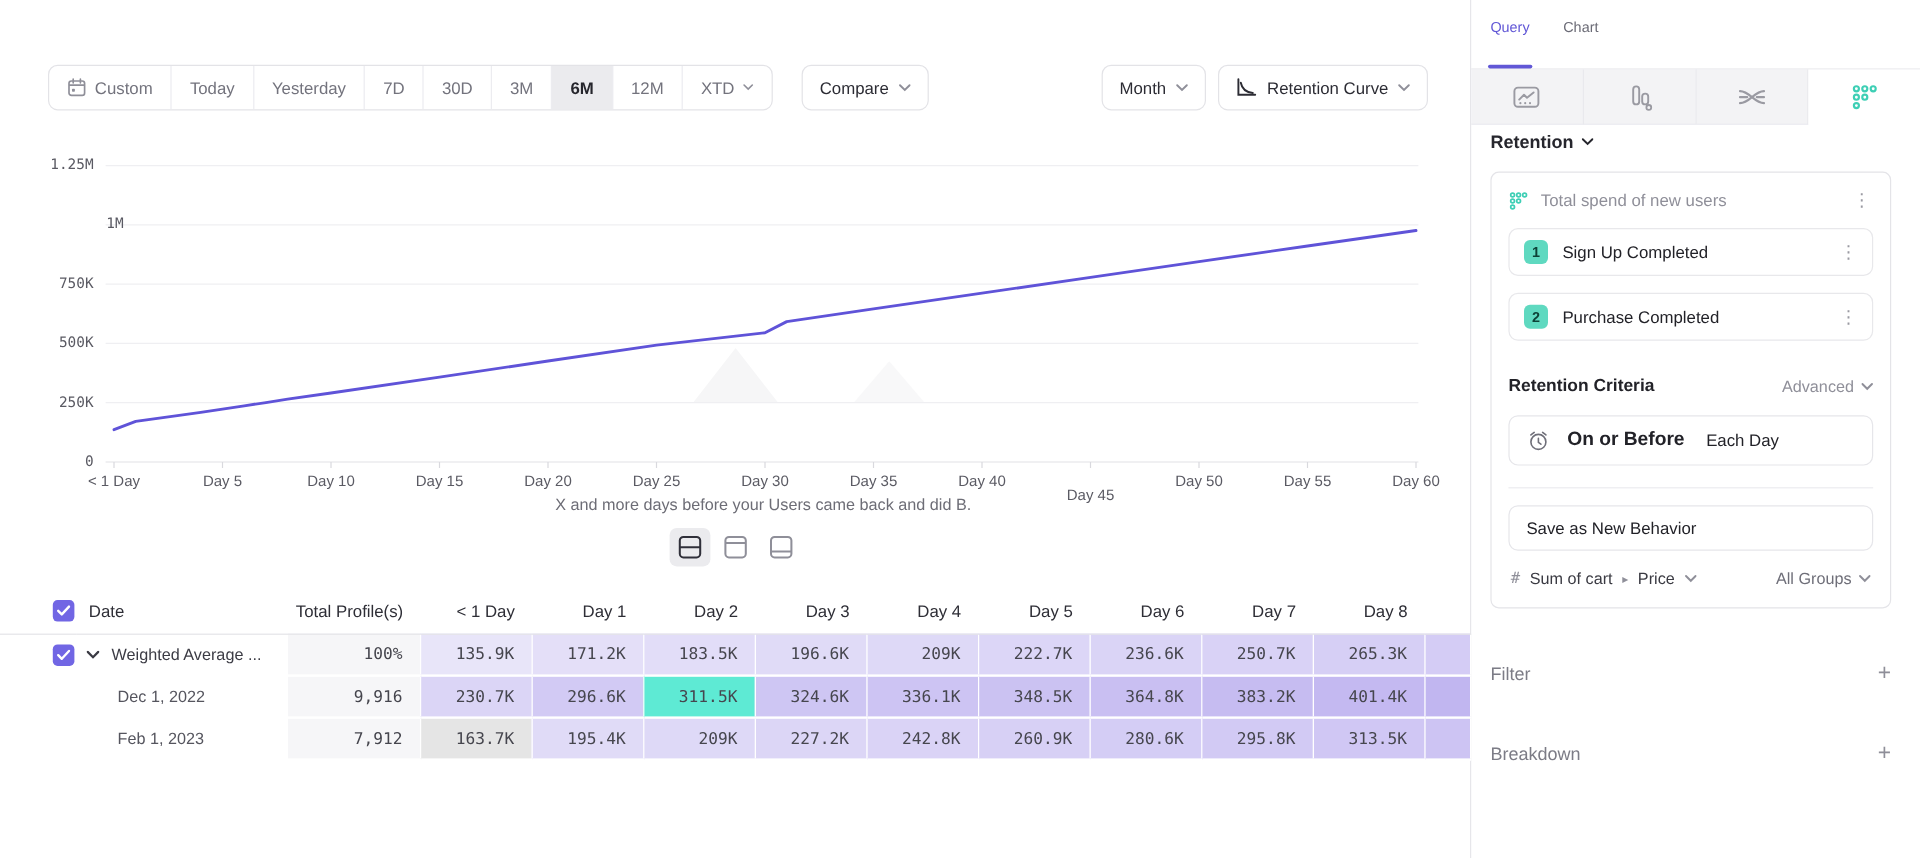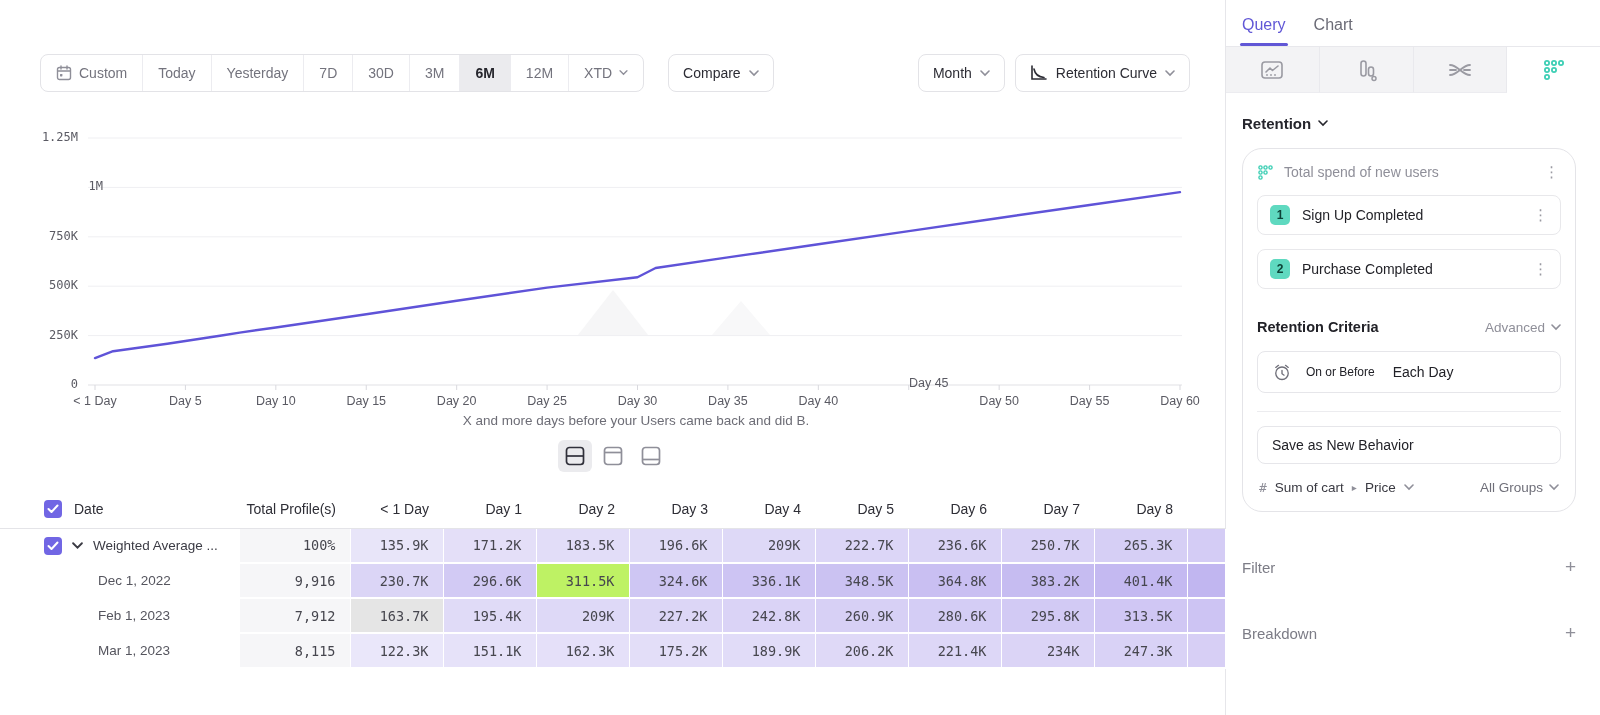--- a/index.html
+++ b/index.html
@@ -51,46 +51,46 @@
   td.datecell { font-size:14px; color:#55555e; }
   td.datecell.parent { color:#3b3b44; }
   .cb { width:18px; height:18px; border-radius:4px; background:#7166e4; display:inline-flex;
     align-items:center; justify-content:center; margin-left:44px; cursor:pointer; }
   .row-label { display:flex; align-items:center; gap:10px; padding-left:8px; }
   .row-label .chev { color:#3b3b44; cursor:pointer; }
   .indent { padding-left:34px; }
 
   
   .tabs { display:flex; gap:28px; padding:16px 0 0 16px; border-bottom:1px solid #e8e8ec; }
-  .tab { font-size:16px; padding-bottom:12px; color:#6b6b76; position:relative; cursor:pointer; font-weight:500; }
+  .tab { font-size:12px; padding-bottom:27px; color:#6b6b76; position:relative; cursor:pointer; font-weight:500; }
   .tab.active { color:#6157d6; }
   .tab.active::after { content:""; position:absolute; left:-2px; right:-2px; bottom:0; height:3px;
     border-radius:2px; background:#6157d6; }
   .views { display:flex; height:46px; }
   .view { flex:1; display:flex; align-items:center; justify-content:center; background:#f3f3f5;
     border-right:1px solid #e9e9ed; border-bottom:1px solid #ececf0; cursor:pointer; }
   .view:last-child { background:#fff; border-right:none; border-bottom:none; }
   .sb-body { padding:0 24px 0 16px; }
-  .ret-head { display:flex; align-items:center; gap:7px; margin-top:22px; font-size:15px;
+  .ret-head { display:flex; align-items:center; gap:7px; margin-top:6px; font-size:15px;
     font-weight:bold; color:#26262d; cursor:pointer; }
-  .card { margin-top:16px; border:1px solid #e4e4e8; border-radius:20px; padding:14px 14px 16px 14px; }
+  .card { margin-top:16px; border:1px solid #e4e4e8; border-radius:7px; padding:14px 14px 16px 14px; }
   .bhv-head { display:flex; align-items:center; gap:10px; }
   .bhv-title { flex:1; font-size:14px; color:#8f8f99; }
   .kebab { color:#9a9aa2; font-size:15px; cursor:pointer; padding:0 2px; }
   .step { display:flex; align-items:center; gap:12px; margin-top:14px; border:1px solid #e8e8eb;
     border-radius:8px; height:40px; padding:0 10px 0 12px; background:#fff; cursor:pointer; }
   .badge { width:20px; height:20px; border-radius:5px; background:#5fd9c0; color:#0d4237;
     font-size:12px; font-weight:bold; display:flex; align-items:center; justify-content:center; }
   .step-label { flex:1; font-size:14px; font-weight:500; color:#222228; }
   .crit-row { display:flex; align-items:center; margin-top:30px; }
   .crit-label { flex:1; font-size:14.5px; font-weight:bold; color:#222228; }
   .crit-mode { display:flex; align-items:center; gap:6px; font-size:13.5px; color:#8f8f99; cursor:pointer; }
   .timing { display:flex; align-items:center; gap:14px; margin-top:16px; border:1px solid #e6e6ea;
     border-radius:8px; height:42px; padding:0 14px; cursor:pointer; }
-  .timing .cond { font-size:12px; font-weight:normal; color:#222228; }
+  .timing .cond { font-size:16px; font-weight:bold; color:#222228; }
   .timing .freq { font-size:14px; font-weight:500; color:#222228; margin-left:4px; }
   .hr { height:1px; background:#ececef; margin-top:18px; }
   .save-btn { margin-top:14px; border:1px solid #e6e6ea; border-radius:8px; height:38px;
     display:flex; align-items:center; padding:0 14px; font-size:14px; font-weight:500; color:#222228;
     background:#fff; cursor:pointer; }
   .measure { display:flex; align-items:center; margin-top:16px; padding:0 2px; }
   .m-left { display:flex; align-items:center; gap:8px; font-size:13.5px; color:#3a3a42; cursor:pointer; }
   .m-hash { color:#8f8f99; font-family:"DejaVu Sans Mono",monospace; font-size:13px; }
   .m-arrow { color:#8f8f99; font-size:10px; }
   .m-right { margin-left:auto; display:flex; align-items:center; gap:6px; font-size:13.5px;
@@ -220,21 +220,21 @@
       <div id="xlabels">
           <div class="xlab" style="left: 95px; top: 290px;">&lt; 1 Day</div>
           <div class="xlab" style="left: 185.417px; top: 290px;">Day 5</div>
           <div class="xlab" style="left: 275.833px; top: 290px;">Day 10</div>
           <div class="xlab" style="left: 366.25px; top: 290px;">Day 15</div>
           <div class="xlab" style="left: 456.667px; top: 290px;">Day 20</div>
           <div class="xlab" style="left: 547.083px; top: 290px;">Day 25</div>
           <div class="xlab" style="left: 637.5px; top: 290px;">Day 30</div>
           <div class="xlab" style="left: 727.917px; top: 290px;">Day 35</div>
           <div class="xlab" style="left: 818.333px; top: 290px;">Day 40</div>
-          <div class="xlab" style="left: 908.75px; top: 272px; margin-left: 20px;">Day 45</div>
+          <div class="xlab" style="left: 908.75px; top: 302px;">Day 45</div>
           <div class="xlab" style="left: 999.167px; top: 290px;">Day 50</div>
           <div class="xlab" style="left: 1089.58px; top: 290px;">Day 55</div>
           <div class="xlab" style="left: 1180px; top: 290px;">Day 60</div>
         </div>
       <div class="axis-title">X and more days before your Users came back and did B.</div>
     </div>
 
     <div class="toggles">
       <button class="tgl active">
         <svg width="22" height="22" viewBox="0 0 22 22">
@@ -321,21 +321,21 @@
             <td class="num" style="background:rgb(212,204,245)"></td>
           </tr>
           <tr>
             <td></td>
             <td class="datecell">
               <span class="indent" style="display:block">Dec 1, 2022</span>
             </td>
             <td class="num prof">9,916</td>
             <td class="num" style="background:rgb(219,213,246)">230.7K</td>
             <td class="num" style="background:rgb(210,202,244)">296.6K</td>
-            <td class="num" style="background:#bef264">311.5K</td>
+            <td class="num" style="background:#5eead4">311.5K</td>
             <td class="num" style="background:rgb(206,198,243)">324.6K</td>
             <td class="num" style="background:rgb(205,196,243)">336.1K</td>
             <td class="num" style="background:rgb(203,194,242)">348.5K</td>
             <td class="num" style="background:rgb(201,191,242)">364.8K</td>
             <td class="num" style="background:rgb(198,188,241)">383.2K</td>
             <td class="num" style="background:rgb(196,185,241)">401.4K</td>
             <td class="num" style="background:rgb(193,182,240)"></td>
           </tr>
           <tr>
             <td></td>
@@ -347,37 +347,20 @@
             <td class="num" style="background:rgb(224,219,247)">195.4K</td>
             <td class="num" style="background:rgb(222,217,247)">209K</td>
             <td class="num" style="background:rgb(220,214,246)">227.2K</td>
             <td class="num" style="background:rgb(218,211,246)">242.8K</td>
             <td class="num" style="background:rgb(215,208,245)">260.9K</td>
             <td class="num" style="background:rgb(212,205,245)">280.6K</td>
             <td class="num" style="background:rgb(210,202,244)">295.8K</td>
             <td class="num" style="background:rgb(208,199,244)">313.5K</td>
             <td class="num" style="background:rgb(205,196,243)"></td>
           </tr>
-          <tr>
-            <td></td>
-            <td class="datecell">
-              <span class="indent" style="display:block">Mar 1, 2023</span>
-            </td>
-            <td class="num prof">8,115</td>
-            <td class="num" style="background:rgb(234,231,250)">122.3K</td>
-            <td class="num" style="background:rgb(230,226,249)">151.1K</td>
-            <td class="num" style="background:rgb(229,224,249)">162.3K</td>
-            <td class="num" style="background:rgb(227,222,248)">175.2K</td>
-            <td class="num" style="background:rgb(225,220,248)">189.9K</td>
-            <td class="num" style="background:rgb(223,217,247)">206.2K</td>
-            <td class="num" style="background:rgb(221,215,247)">221.4K</td>
-            <td class="num" style="background:rgb(219,212,246)">234K</td>
-            <td class="num" style="background:rgb(217,210,246)">247.3K</td>
-            <td class="num" style="background:rgb(215,207,245)"></td>
-          </tr>
         </tbody>
       </table>
   </div>
 
   <div class="sidebar">
 
     <div class="tabs">
       <div class="tab active">Query</div>
       <div class="tab">Chart</div>
     </div>

